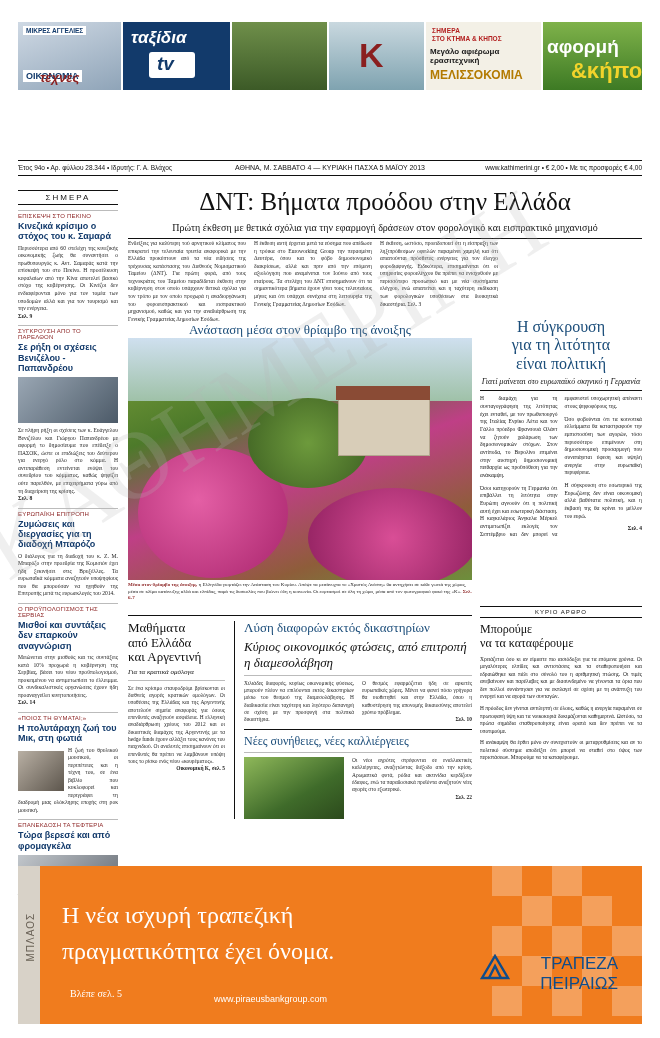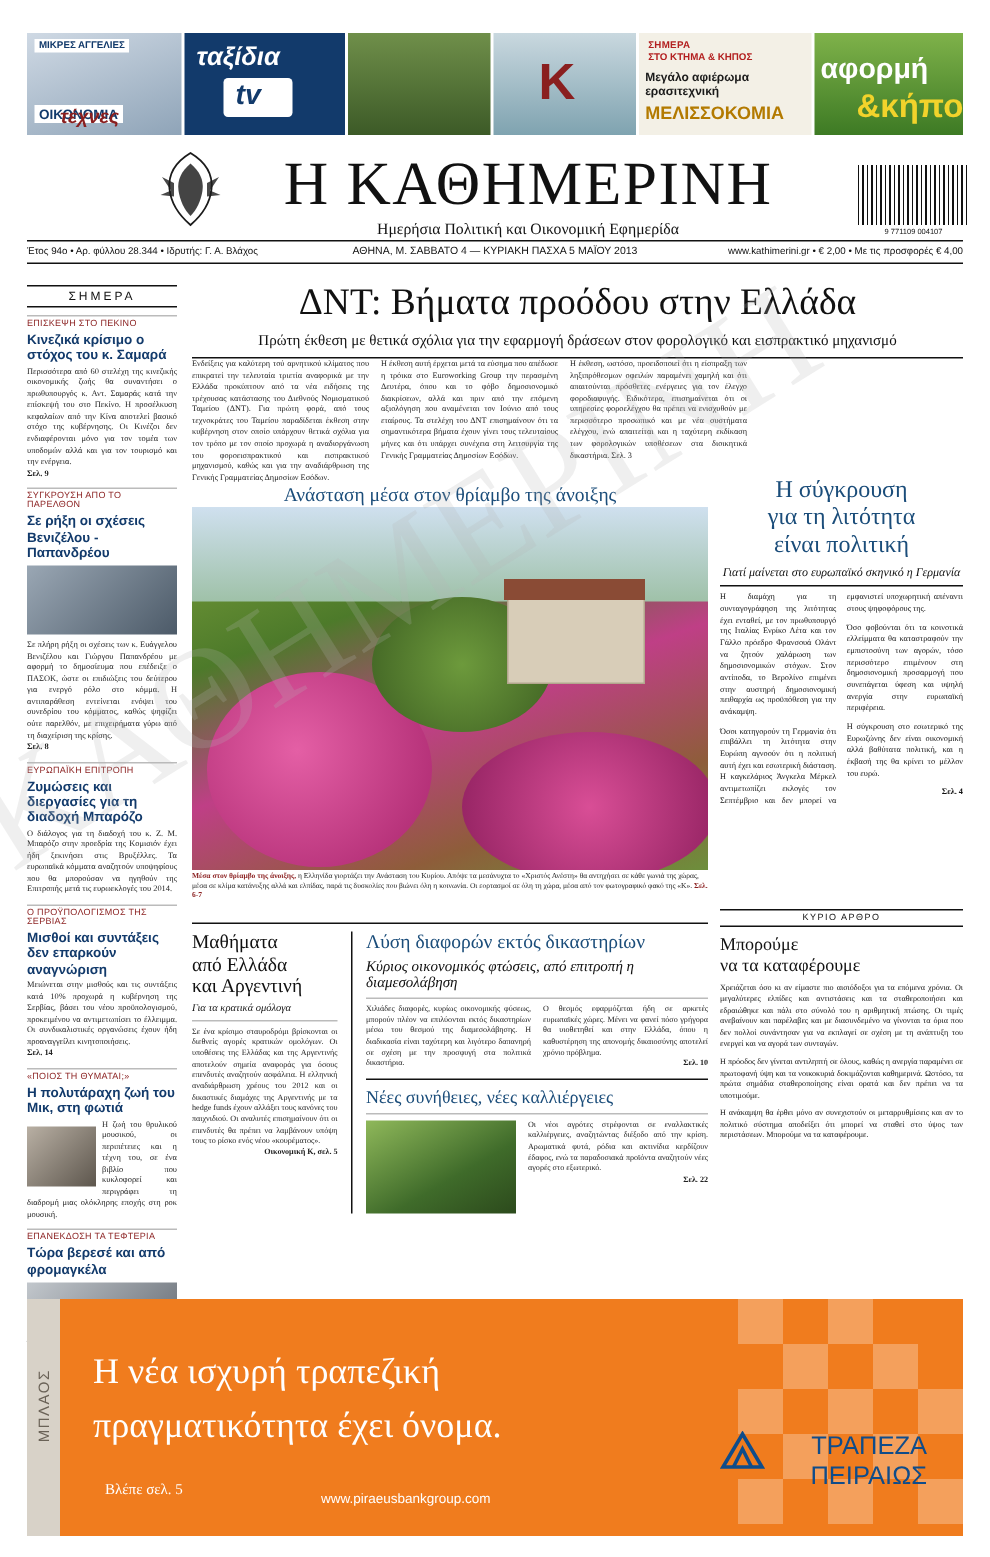--- a/index.html
+++ b/index.html
@@ -163,32 +163,20 @@
       <div class="ts-lbl meg">Μεγάλο αφιέρωμα</div>
       <div class="ts-lbl meg2">ερασιτεχνική</div>
       <div class="ts-lbl meli">ΜΕΛΙΣΣΟΚΟΜΙΑ</div>
     </div>
     <div class="ts-cell ts6">
       <div class="ts-lbl ktimakipos">αφορμή</div>
       <div class="ts-lbl ktimakipos2">&amp;κήπος</div>
     </div>
   </div>
 
-  <div class="masthead">
-    <svg class="crest" viewBox="0 0 46 52">
-      <path d="M23 2 C13 8 8 16 9 26 C10 36 16 44 23 50 C30 44 36 36 37 26 C38 16 33 8 23 2 Z" fill="none" stroke="#1b1b1b" stroke-width="1.2"></path>
-      <path d="M23 9 C17 14 14 20 15 27 C16 34 19 40 23 44 C27 40 30 34 31 27 C32 20 29 14 23 9 Z" fill="#1b1b1b" opacity="0.82"></path>
-      <path d="M12 22 L4 18 L10 27 L3 30 L12 31" fill="#1b1b1b" opacity=".8"></path>
-      <path d="M34 22 L42 18 L36 27 L43 30 L34 31" fill="#1b1b1b" opacity=".8"></path>
-    </svg>
-    <div class="logo-title">Η ΚΑΘΗΜΕΡΙΝΗ</div>
-    <div class="logo-sub">Ημερήσια Πολιτική και Οικονομική Εφημερίδα</div>
-    <div class="barcode"></div>
-    <div class="barcode-txt">9 771109 004107</div>
-  </div>
 
   <div class="ruleline" style="top:160px;"></div>
   <div class="ruleline" style="top:175px;"></div>
 
   <div class="infobar">
     <div class="mid">ΑΘΗΝΑ, Μ. ΣΑΒΒΑΤΟ 4 — ΚΥΡΙΑΚΗ ΠΑΣΧΑ 5 ΜΑΪΟΥ 2013</div>
     <div class="left">Έτος 94ο • Αρ. φύλλου 28.344 • Ιδρυτής: Γ. Α. Βλάχος</div>
     <div class="right">www.kathimerini.gr • € 2,00 • Με τις προσφορές € 4,00</div>
   </div>
 
@@ -285,21 +273,21 @@
         <div class="bt-h1">Μαθήματα</div>
         <div class="bt-h1">από Ελλάδα</div>
         <div class="bt-h1">και Αργεντινή</div>
         <div style="font-size:7px;font-style:italic;margin:3px 0;">Για τα κρατικά ομόλογα</div>
         <div class="hr-light"></div>
         <div class="bt-body">Σε ένα κρίσιμο σταυροδρόμι βρίσκονται οι διεθνείς αγορές κρατικών ομολόγων. Οι υποθέσεις της Ελλάδας και της Αργεντινής αποτελούν σημεία αναφοράς για όσους επενδυτές αναζητούν ασφάλεια. Η ελληνική αναδιάρθρωση χρέους του 2012 και οι δικαστικές διαμάχες της Αργεντινής με τα hedge funds έχουν αλλάξει τους κανόνες του παιχνιδιού. Οι αναλυτές επισημαίνουν ότι οι επενδυτές θα πρέπει να λαμβάνουν υπόψη τους το ρίσκο ενός νέου «κουρέματος».</div>
         <div class="bt-body" style="font-weight:bold;text-align:right;">Οικονομική Κ, σελ. 5</div>
       </div>
       <div style="width:235px;border-left:1px solid #111;padding-left:9px;">
         <div class="bt-h1b">Λύση διαφορών εκτός δικαστηρίων</div>
-        <div style="font-size:10px;font-style:italic;margin:3px 0;font-family:Liberation Serif, serif;">Κύριος οικονομικός φτώσεις, από επιτροπή η διαμεσολάβηση</div>
+        <div style="font-size:13px;font-style:italic;margin:3px 0;font-family:Liberation Serif, serif;">Κύριος οικονομικός φτώσεις, από επιτροπή η διαμεσολάβηση</div>
         <div class="hr-light"></div>
         <div style="display:flex;gap:8px;">
           <div style="flex:1;" class="bt-body">Χιλιάδες διαφορές, κυρίως οικονομικής φύσεως, μπορούν πλέον να επιλύονται εκτός δικαστηρίων μέσω του θεσμού της διαμεσολάβησης. Η διαδικασία είναι ταχύτερη και λιγότερο δαπανηρή σε σχέση με την προσφυγή στα πολιτικά δικαστήρια.</div>
           <div style="flex:1;">
             <div class="bt-body">Ο θεσμός εφαρμόζεται ήδη σε αρκετές ευρωπαϊκές χώρες. Μένει να φανεί πόσο γρήγορα θα υιοθετηθεί και στην Ελλάδα, όπου η καθυστέρηση της απονομής δικαιοσύνης αποτελεί χρόνιο πρόβλημα.</div>
             <div class="bt-body" style="font-weight:bold;text-align:right;">Σελ. 10</div>
           </div>
         </div>
         <div class="hr-thin"></div>
         <div class="bt-h1b" style="font-size:12px;">Νέες συνήθειες, νέες καλλιέργειες</div>

